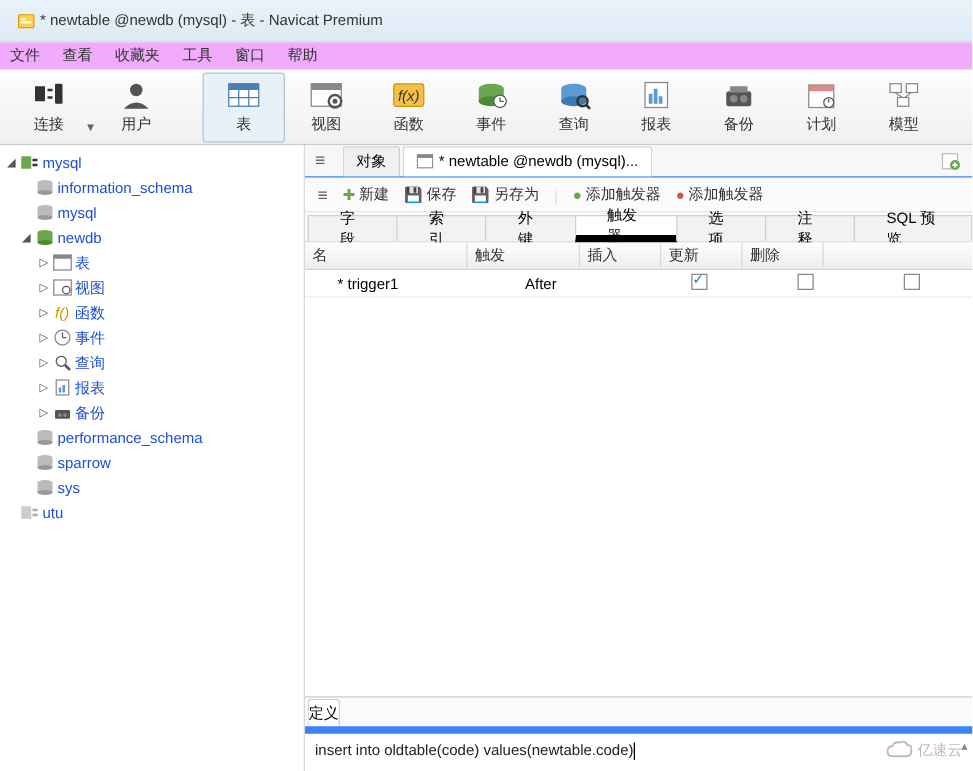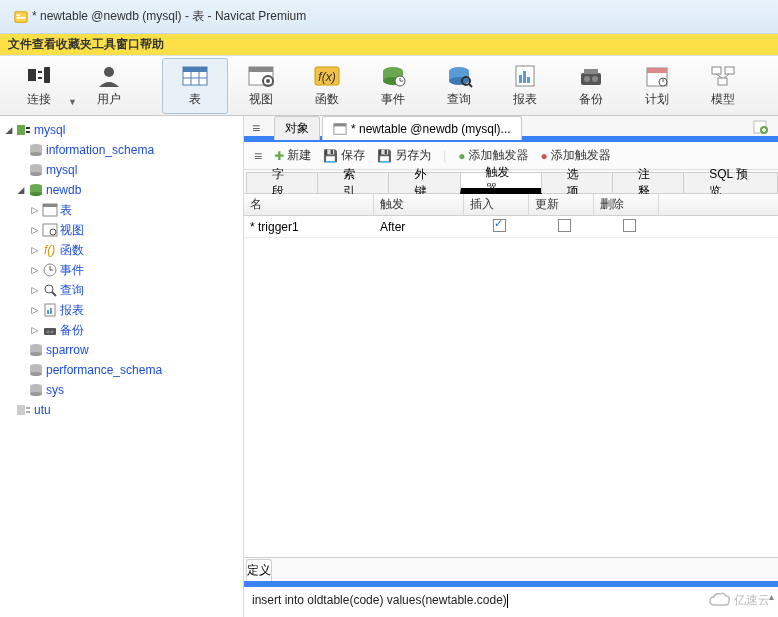--- a/index.html
+++ b/index.html
@@ -1,53 +1,53 @@
 <!DOCTYPE html>
 <html><head>
 <meta charset="utf-8">
 <style>
 * { box-sizing: border-box; margin: 0; padding: 0; font-family: "Microsoft YaHei", sans-serif; font-size: 12px; }
 body { background: #fff; width: 778px; height: 617px; overflow: hidden; position: relative; }
 .titlebar { height: 34px; background: linear-gradient(#eaf3fb,#dce9f5); display: flex; align-items: center; padding: 0 14px; gap: 4px; border-bottom: 1px solid #c5d6e8; }
 .tb-icon { width: 14px; height: 14px; }
 .title-text { color: #333; }
-.menubar { height: 22px; background: #fde047; display: flex; align-items: center; padding: 0 8px; border-bottom: 1px solid #d9e2ec; font-weight: bold; }
+.menubar { height: 22px; background: #f0abfc; display: flex; align-items: center; gap: 18px; padding: 0 8px; border-bottom: 1px solid #d9e2ec; }
 .menubar span { color: #333; cursor: default; }
 .toolbar { height: 60px; background: linear-gradient(#fdfdfd,#f0f0f0); display: flex; align-items: center; padding: 0 6px; border-bottom: 1px solid #c9c9c9; }
 .tool { width: 66px; height: 56px; display: flex; flex-direction: column; align-items: center; justify-content: center; gap: 2px; cursor: default; border: 1px solid transparent; border-radius: 3px; }
 .tool.active { background: #e8f0f8; border-color: #a8c6e0; }
 .tool-icon { width: 30px; height: 26px; display: flex; align-items: center; justify-content: center; }
 .tool-label { color: #333; font-size: 12px; }
 .split-arrow { width: 8px; color: #666; font-size: 9px; align-self: end; margin-bottom: 8px; margin-left: -4px; }
 .body { display: flex; height: calc(100% - 104px); }
 .sidebar { width: 244px; border-right: 1px solid #d9d9d9; background: #fff; overflow: auto; padding-top: 4px; }
 .tree-row { display: flex; align-items: center; height: 20px; padding-left: 4px; gap: 2px; cursor: default; }
 .arrow { width: 10px; color: #555; font-size: 9px; text-align: center; }
 .noarrow { width: 10px; }
 .tree-icon { width: 16px; height: 16px; display: inline-flex; align-items: center; justify-content: center; }
 .tree-label { color: #1d4ed8; }
 .ind1 { padding-left: 16px; } .ind2 { padding-left: 30px; }
 .main { flex: 1; display: flex; flex-direction: column; background: #fff; position: relative; }
-.tabstrip { height: 26px; background: #f7f7f7; border-bottom: 6px solid #3b82f6; display: flex; align-items: flex-start; padding-left: 30px; position: relative; }
+.tabstrip { height: 26px; background: #f7f7f7; border-bottom: 1px solid #3b82f6; display: flex; align-items: center; padding-left: 30px; position: relative; }
 .tabstrip::before { content:"≡"; position:absolute; left:8px; top:4px; color:#666; font-size:14px; }
 .tab { height: 24px; padding: 0 10px; border: 1px solid #ccc; border-bottom: none; background: #f0f0f0; margin-right: 2px; border-radius: 3px 3px 0 0; display: flex; align-items: center; gap: 4px; }
 .tab.active { background: #fff; }
 .tab-add { margin-left: auto; width: 22px; height: 22px; display:flex; align-items:center; justify-content:center; color:#5a5; font-size:14px; margin-right:6px; }
 .actionbar { height: 28px; background: #fbfbfb; border-bottom: 1px solid #e0e0e0; display: flex; align-items: center; padding-left: 10px; gap: 12px; }
 .ab-item { display: flex; align-items: center; gap: 3px; color: #333; }
 .ab-sep { color: #ddd; }
 .subtabs { height: 24px; display: flex; border-bottom: 1px solid #cfcfcf; background: #fafafa; }
 .subtab { padding: 0 25px; display: flex; align-items: center; border: 1px solid #cfcfcf; border-bottom: none; margin-top: 2px; margin-left: -1px; background: #f2f2f2; }
 .subtab:first-child { margin-left: 2px; }
 .subtab.active { background: #fff; border-bottom: 6px solid #000000; margin-bottom: -1px; }
 .grid-head { height: 22px; background: linear-gradient(#fdfdfd,#eee); border-bottom: 1px solid #d0d0d0; display: flex; }
 .gh { border-right: 1px solid #d9d9d9; padding-left: 6px; display: flex; align-items: center; color: #333; }
 .grid-body { flex: 1; background: #fff; }
 .gr { display: flex; height: 22px; align-items: center; border-bottom: 1px solid #eee; }
-.gc { padding-left: 6px; }
+.gc { padding-left: 6px; margin-left: 20px; }
 .chk { width: 13px; height: 13px; border: 1px solid #888; display: inline-block; background: #fff; position: relative; }
 .chk.checked::after { content: "✓"; position: absolute; left: 0; top: -3px; font-size: 11px; color: #1a74c7; }
 .col-name { width: 130px; } .col-trigger { width: 90px; } .col-ins { width: 65px; text-align: center; } .col-upd { width: 65px; text-align: center; } .col-del { width: 65px; text-align: center; }
 .def-tabhead { height: 24px; border-top: 1px solid #cfcfcf; display: flex; align-items: end; background: #fafafa; }
 .def-tab { padding: 0 0; height: 22px; display:flex; align-items:center; border: 1px solid #cfcfcf; border-bottom:none; background:#fff; margin-left:2px; border-radius: 3px 3px 0 0; }
 .def-body { height: 48px; border-top: 6px solid #3b82f6; padding: 6px 8px; color:#222; position: relative; }
 .def-body .endbar { position:absolute; right:4px; top:4px; color:#888; font-size:10px; }
 .watermark { position: absolute; right: 8px; bottom: 8px; color: #bbb; display: flex; align-items: center; gap: 4px; font-size: 13px; }
 .cursor { display:inline-block; width:1px; height:14px; background:#000; vertical-align:middle; }
 svg { display:block; }
@@ -323,32 +323,32 @@
       </div>
     <div class="tree-row ind1">
         <span class="noarrow"></span>
         <span class="tree-icon">
           <svg viewBox="0 0 16 16">
             <ellipse cx="8" cy="4" rx="6" ry="2" fill="#bbb"></ellipse>
             <rect x="2" y="4" width="12" height="8" fill="#bbb"></rect>
             <ellipse cx="8" cy="12" rx="6" ry="2" fill="#999"></ellipse>
           </svg>
         </span>
-        <span class="tree-label">sparrow</span>
+        <span class="tree-label">performance_schema</span>
       </div>
     <div class="tree-row ind1">
         <span class="noarrow"></span>
         <span class="tree-icon">
           <svg viewBox="0 0 16 16">
             <ellipse cx="8" cy="4" rx="6" ry="2" fill="#bbb"></ellipse>
             <rect x="2" y="4" width="12" height="8" fill="#bbb"></rect>
             <ellipse cx="8" cy="12" rx="6" ry="2" fill="#999"></ellipse>
           </svg>
         </span>
-        <span class="tree-label">performance_schema</span>
+        <span class="tree-label">sparrow</span>
       </div>
     <div class="tree-row ind1">
         <span class="noarrow"></span>
         <span class="tree-icon">
           <svg viewBox="0 0 16 16">
             <ellipse cx="8" cy="4" rx="6" ry="2" fill="#bbb"></ellipse>
             <rect x="2" y="4" width="12" height="8" fill="#bbb"></rect>
             <ellipse cx="8" cy="12" rx="6" ry="2" fill="#999"></ellipse>
           </svg>
         </span>

